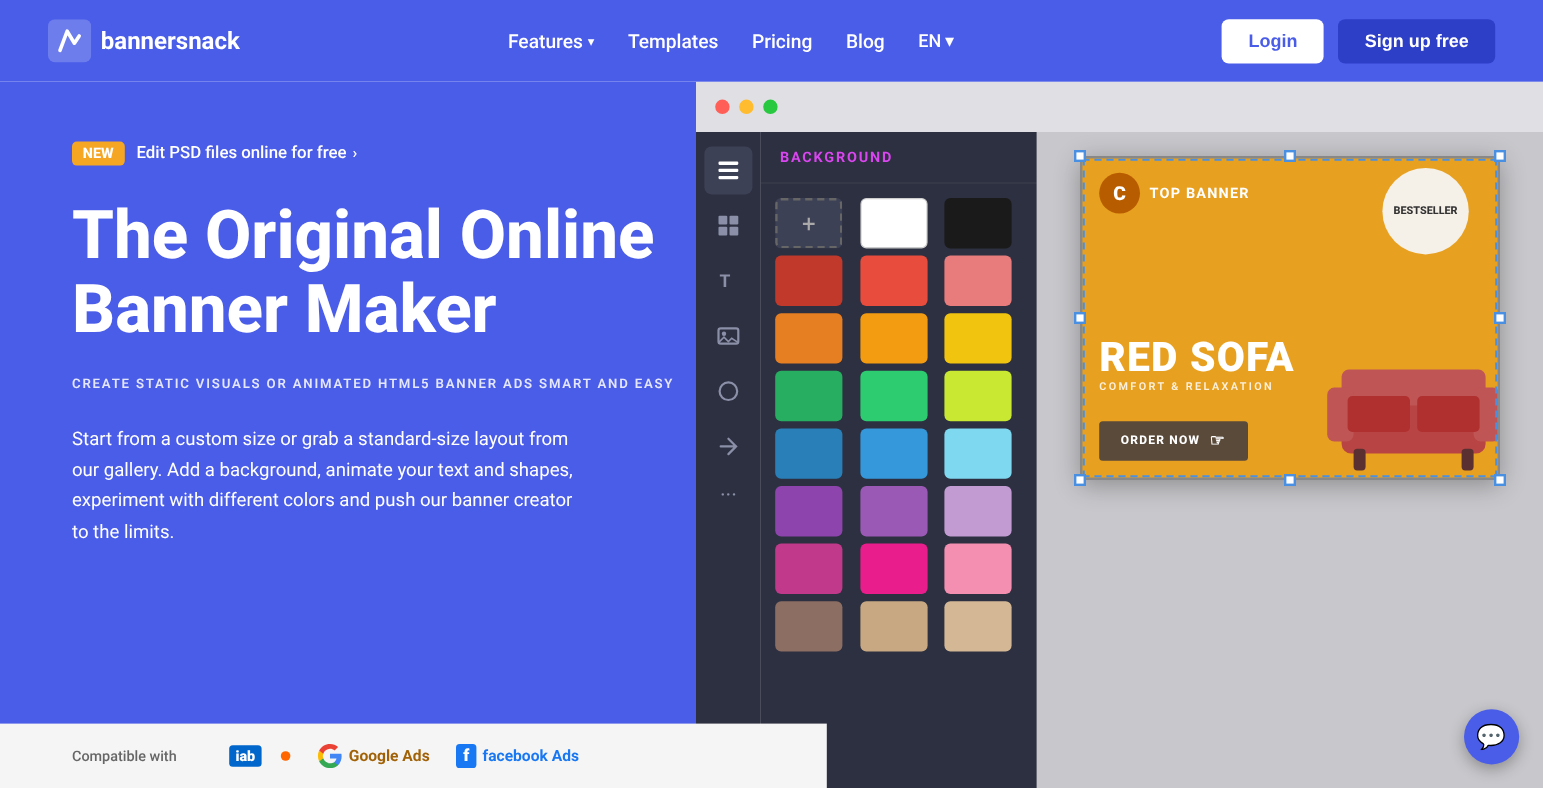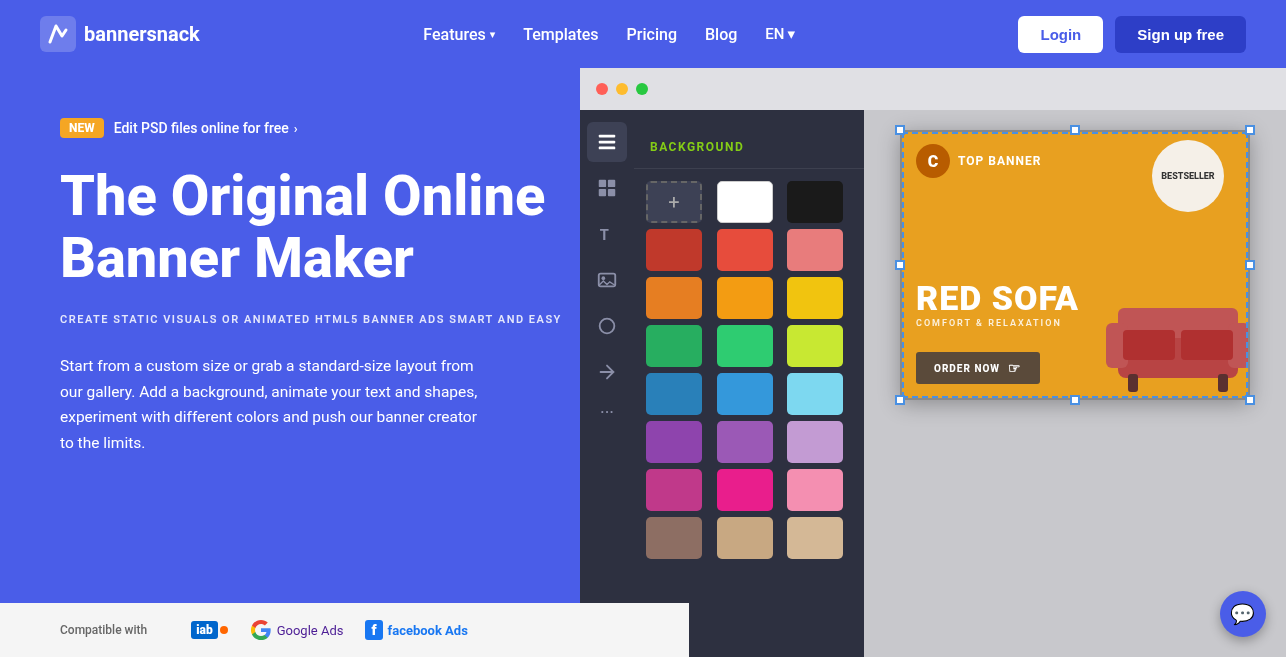--- a/index.html
+++ b/index.html
@@ -72,23 +72,22 @@
     }
     .sidebar-icon.active { background: #3d4155; color: white; }
     .sidebar-icon svg { width: 22px; height: 22px; fill: currentColor; }
     .sidebar-dots { color: #8b8fa8; font-size: 18px; margin-top: 4px; }
 
     
     .bg-panel {
       width: 230px; background: #2d3040; padding: 0;
     }
     .bg-panel-header {
-      padding: 14px 16px; font-size: 12px; font-weight: 700; color: #84cc16; letter-spacing: 1.5px; text-transform: uppercase;
+      padding: 14px 16px; font-size: 12px; font-weight: 700; color: #d946ef; letter-spacing: 1.5px; text-transform: uppercase;
       border-bottom: 1px solid rgba(255,255,255,0.08);
-      margin-top: 16px;
     }
     .color-grid { padding: 12px; display: grid; grid-template-columns: repeat(3, 1fr); gap: 6px; }
     .color-swatch {
       width: 56px; height: 42px; border-radius: 5px; cursor: pointer;
     }
     .color-swatch.add-swatch {
       background: #3d4155; border: 2px dashed #666; display: flex; align-items: center; justify-content: center;
       color: #aaa; font-size: 20px;
     }
 
@@ -159,27 +158,27 @@
     
     .chat-btn {
       position: fixed; bottom: 20px; right: 20px;
       width: 46px; height: 46px; background: #4a5de8; border-radius: 50%;
       display: flex; align-items: center; justify-content: center;
       color: white; font-size: 20px; cursor: pointer; z-index: 100;
       box-shadow: 0 4px 12px rgba(0,0,0,0.3);
     }
 
     
-    .iab-logo { display: flex; align-items: center; gap: 2px; padding-left: 20px; }
+    .iab-logo { display: flex; align-items: center; gap: 16px; padding-left: 20px; }
     .iab-box { background: #0066cc; color: white; font-size: 12px; font-weight: 900; padding: 2px 5px; border-radius: 3px; }
     .iab-dot { width: 8px; height: 8px; background: #ff6600; border-radius: 50%; }
 
     
     .google-ads-logo { display: flex; align-items: center; gap: 5px; }
-    .google-ads-text { font-size: 13px; font-weight: 400; color: #4c1d95; }
+    .google-ads-text { font-size: 13px; font-weight: 700; color: #a16207; }
 
     
     .fb-ads-logo { display: flex; align-items: center; gap: 5px; }
     .fb-f { background: #1877f2; color: white; font-weight: 900; font-size: 14px; padding: 2px 6px; border-radius: 3px; }
     .fb-ads-text { font-size: 13px; font-weight: 700; color: #1877f2; }
   </style>
 </head>
 <body>
 
 <nav class="navbar">

